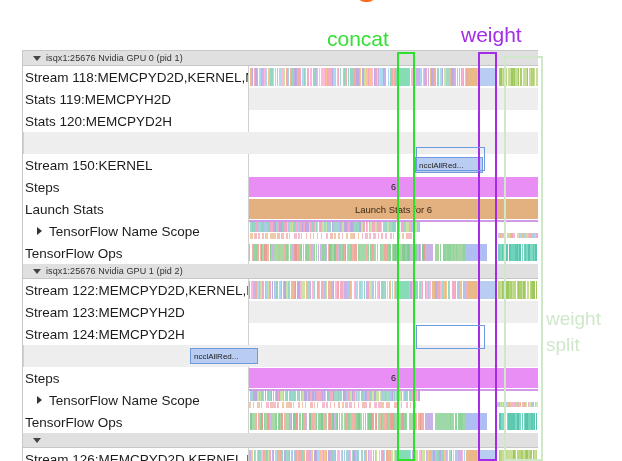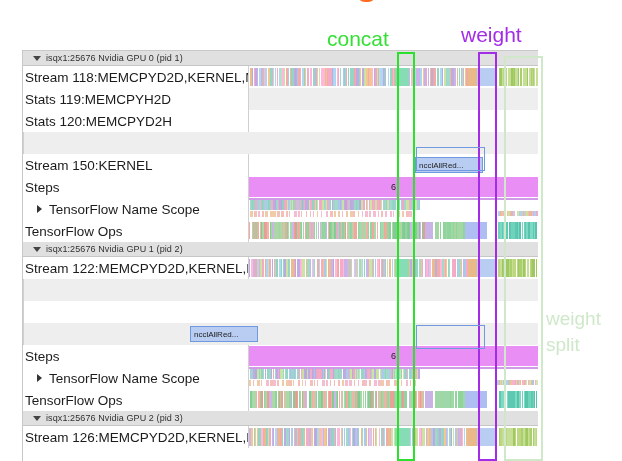--- a/index.html
+++ b/index.html
@@ -250,20 +250,28 @@
       <div class="track">
         <span class="nccl-blk" style="left:166px;width:68px;">ncclAllRed...</span>
       </div>
     </div>
     <div class="row">
       <div class="lbl">
         <span>Steps</span>
       </div>
       <div class="track">
         <span class="steps-bar" style="width:289px;">6</span>
+      </div>
+    </div>
+    <div class="row">
+      <div class="lbl">
+        <span>Launch Stats</span>
+      </div>
+      <div class="track">
+        <span class="launch-bar" style="width:289px;">Launch Stats for 6</span>
       </div>
     </div>
     <div class="row">
       <div class="lbl indent">
         <span class="tri2"></span>
         <span>TensorFlow Name Scope</span>
       </div>
       <div class="track">
         <span class="blk" style="left:1.0px;width:3px;top:1px;height:11px;background:#9ed7c8;opacity:0.95"></span>
         <span class="blk" style="left:2.3px;width:1px;top:1px;height:11px;background:#9ed7c8;opacity:0.95"></span>
@@ -763,23 +771,29 @@
         <span class="blk" style="left:277.7px;width:1px;top:2px;height:18px;background:#bcd77f;opacity:1"></span>
         <span class="blk" style="left:278.3px;width:2px;top:2px;height:18px;background:#c6de95;opacity:1"></span>
         <span class="blk" style="left:280.6px;width:3px;top:2px;height:18px;background:#bcd77f;opacity:1"></span>
         <span class="blk" style="left:281.9px;width:3px;top:2px;height:18px;background:#aacf6e;opacity:1"></span>
         <span class="blk" style="left:282.8px;width:3px;top:2px;height:18px;background:#9fc861;opacity:1"></span>
         <span class="blk" style="left:284.2px;width:2px;top:2px;height:18px;background:#9fc861;opacity:1"></span>
         <span class="blk" style="left:286.6px;width:1px;top:2px;height:18px;background:#9fc861;opacity:1"></span>
       </div>
     </div>
     <div class="row shade">
+      <div class="lbl">
+        <span>Stream 123:MEMCPYH2D</span>
+      </div>
       <div class="track"></div>
     </div>
     <div class="row">
+      <div class="lbl">
+        <span>Stream 124:MEMCPYD2H</span>
+      </div>
       <div class="track"></div>
     </div>
     <div class="row shade">
       <div class="track">
         <span class="nccl-blk" style="left:166px;width:68px;">ncclAllRed...</span>
       </div>
     </div>
     <div class="row">
       <div class="lbl">
         <span>Steps</span>
@@ -1133,21 +1147,20 @@
         <span class="blk" style="left:278.7px;width:1px;top:2px;height:17px;background:#6fd2bb;opacity:1"></span>
         <span class="blk" style="left:280.2px;width:2px;top:2px;height:17px;background:#6fd2bb;opacity:1"></span>
         <span class="blk" style="left:282.2px;width:3px;top:2px;height:17px;background:#5ec9b2;opacity:1"></span>
         <span class="blk" style="left:284.0px;width:2px;top:2px;height:17px;background:#6fd2bb;opacity:1"></span>
         <span class="blk" style="left:285.0px;width:1px;top:2px;height:17px;background:#57c3ab;opacity:1"></span>
         <span class="blk" style="left:287.3px;width:1px;top:2px;height:17px;background:#57c3ab;opacity:1"></span>
       </div>
     </div>
     <div class="group-hdr">
       <span class="tri"></span>
-      <span class="ghtxt">isqx1:25676 Nvidia GPU 2 (pid 3)</span>
     </div>
     <div class="row">
       <div class="lbl">
         <span>Stream 126:MEMCPYD2D,KERNEL,MI</span>
       </div>
       <div class="track">
         <span class="blk" style="left:0.3px;width:2px;top:2px;height:18px;background:#c7b0e8;opacity:0.95"></span>
         <span class="blk" style="left:2.2px;width:2px;top:2px;height:18px;background:#f4c48a;opacity:0.95"></span>
         <span class="blk" style="left:4.7px;width:1px;top:2px;height:18px;background:#8fd3c0;opacity:0.95"></span>
         <span class="blk" style="left:6.2px;width:1px;top:2px;height:18px;background:#f4c48a;opacity:0.95"></span>

